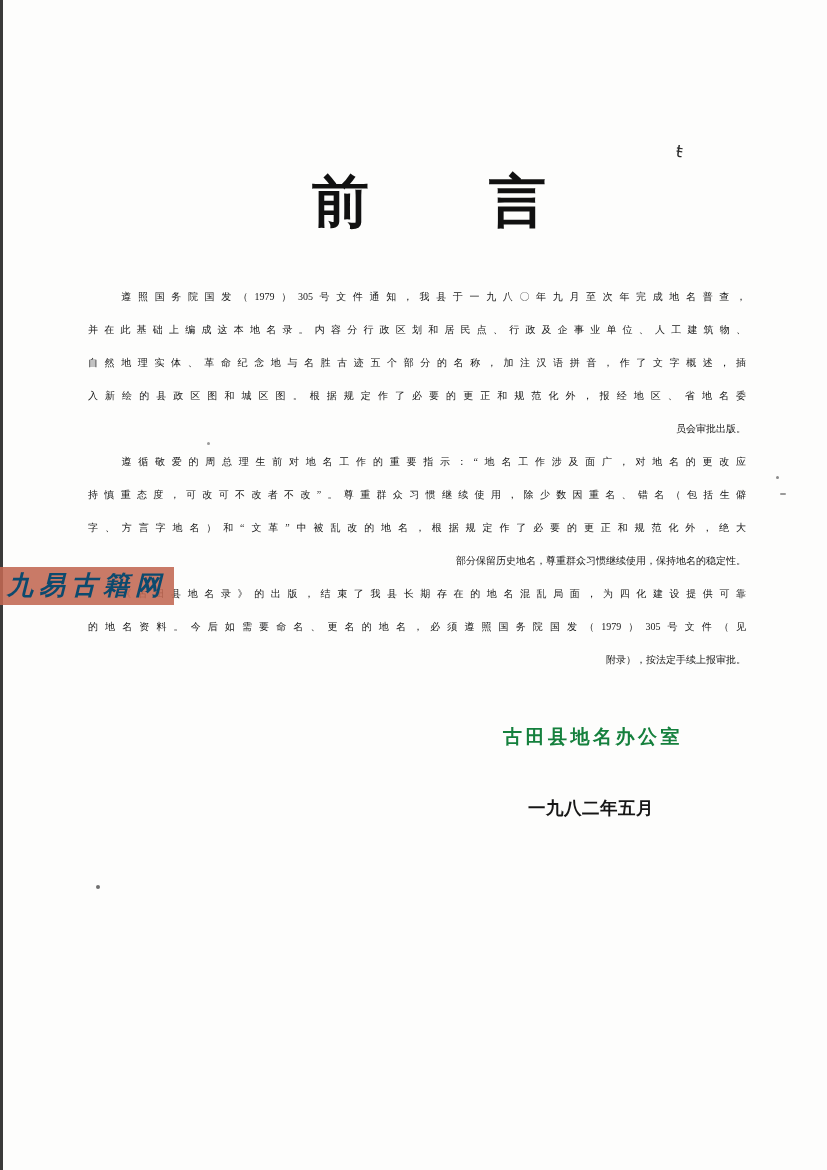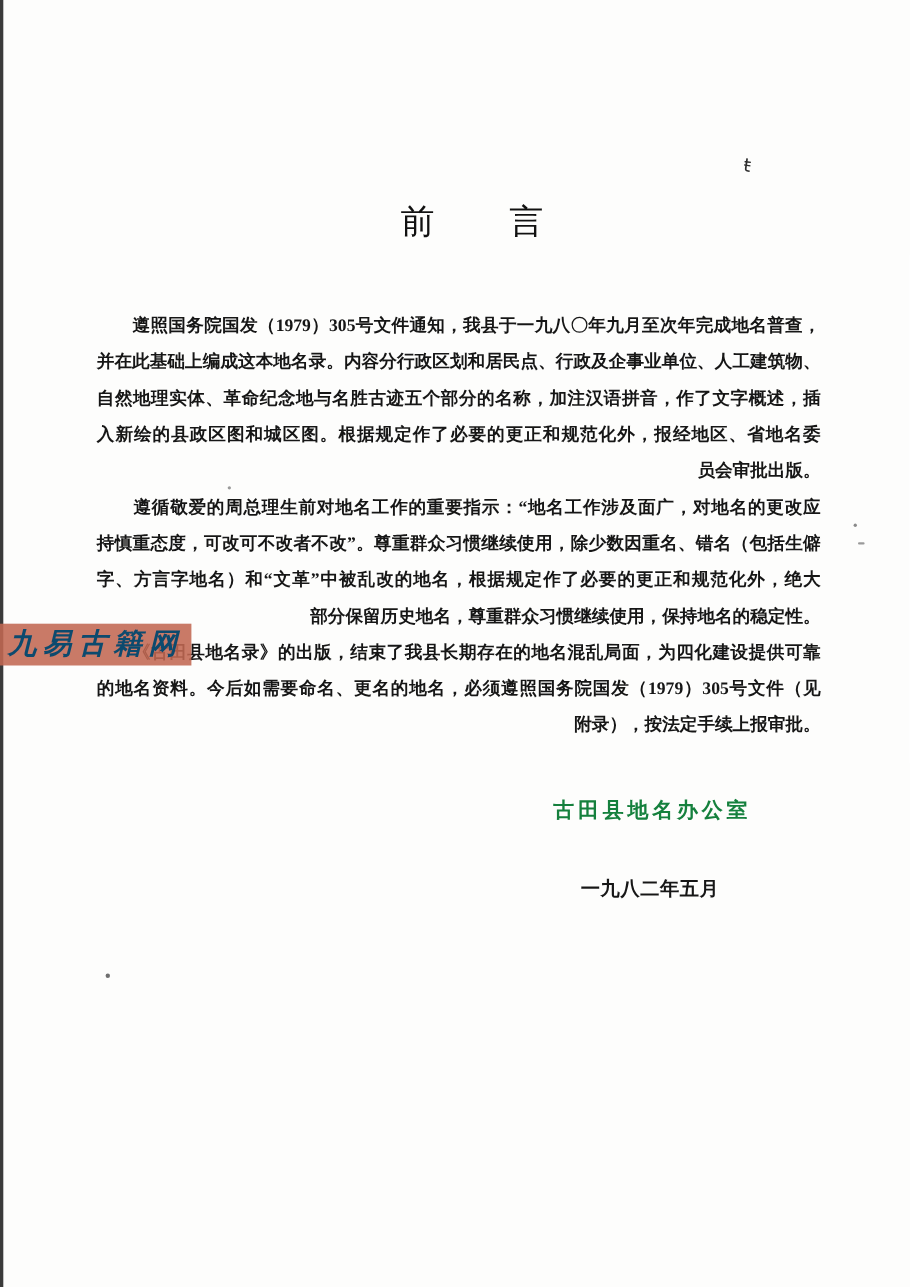--- a/index.html
+++ b/index.html
@@ -19,33 +19,33 @@
     width: 3px; height: 1170px;
     background: #3a3a3a;
   }
   
   .title {
     position: absolute;
     left: 88px; top: 178px;
     width: 684px;
     margin: 0;
     text-align: center;
-    font-size: 31px;
+    font-size: 57px;
     line-height: 48px;
-    font-weight: normal;
+    font-weight: bold;
     letter-spacing: 2px;
     color: #111;
   }
   
   .body-block {
     position: absolute;
     left: 88px; top: 280px;
     width: 658px;
-    font-size: 16px;
-    font-weight: bold;
+    font-size: 10px;
+    font-weight: normal;
     color: #161616;
   }
   .line {
     margin: 0;
     height: 33px;
     line-height: 33px;
     white-space: nowrap;
     word-break: keep-all;
   }
   .just {

